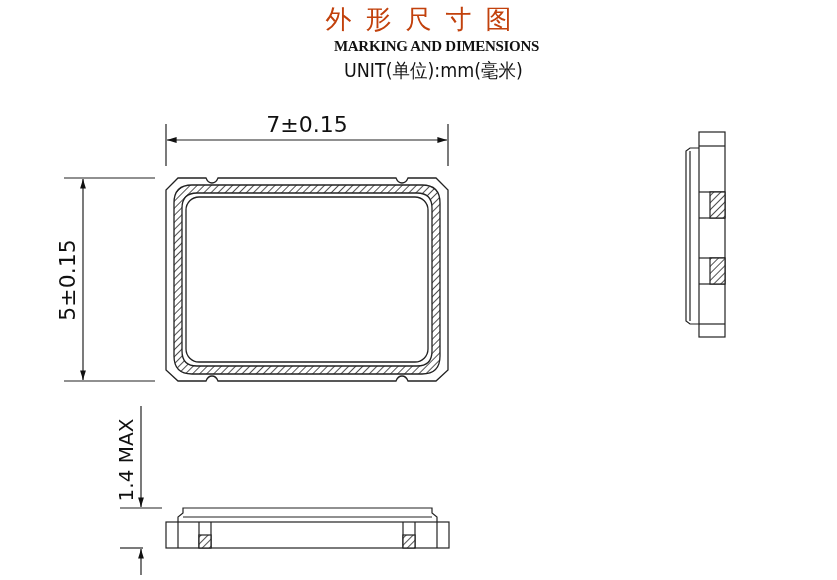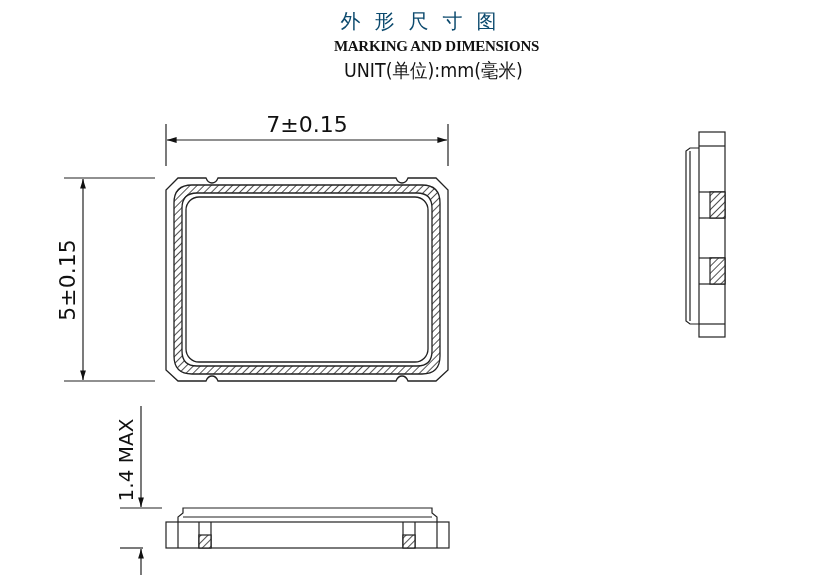--- a/index.html
+++ b/index.html
@@ -1,18 +1,18 @@
 <!DOCTYPE html>
 <html><head>
 <meta charset="utf-8">
 <style>
   html, body { margin:0; padding:0; background:#ffffff; }
   body { width:837px; height:580px; position:relative; overflow:hidden; }
   .title-cn { position:absolute; left:0; top:2px; width:837px; text-align:center;
-    font-family:"DejaVu Serif", serif; font-size:20px; letter-spacing:14px; color:#0c4a6e; padding-left:14px; box-sizing:border-box;margin-top:6px; }
+    font-family:"DejaVu Serif", serif; font-size:26px; letter-spacing:14px; color:#c2410c; padding-left:14px; box-sizing:border-box; }
   .title-en { position:absolute; left:0; top:38px; width:873px; text-align:center;
     font-family:"Liberation Serif", serif; font-weight:bold; font-size:15px; color:#111; letter-spacing:-0.3px; }
   .title-unit { position:absolute; left:344px; top:58px;
     font-family:"DejaVu Sans", sans-serif; font-size:19px; color:#111; transform:scaleX(0.92); transform-origin:left; }
   svg { position:absolute; left:0; top:0; }
   .dimtxt { font-family:"DejaVu Sans", sans-serif; font-size:22px; fill:#111; }
 </style>
 </head>
 <body>
 

